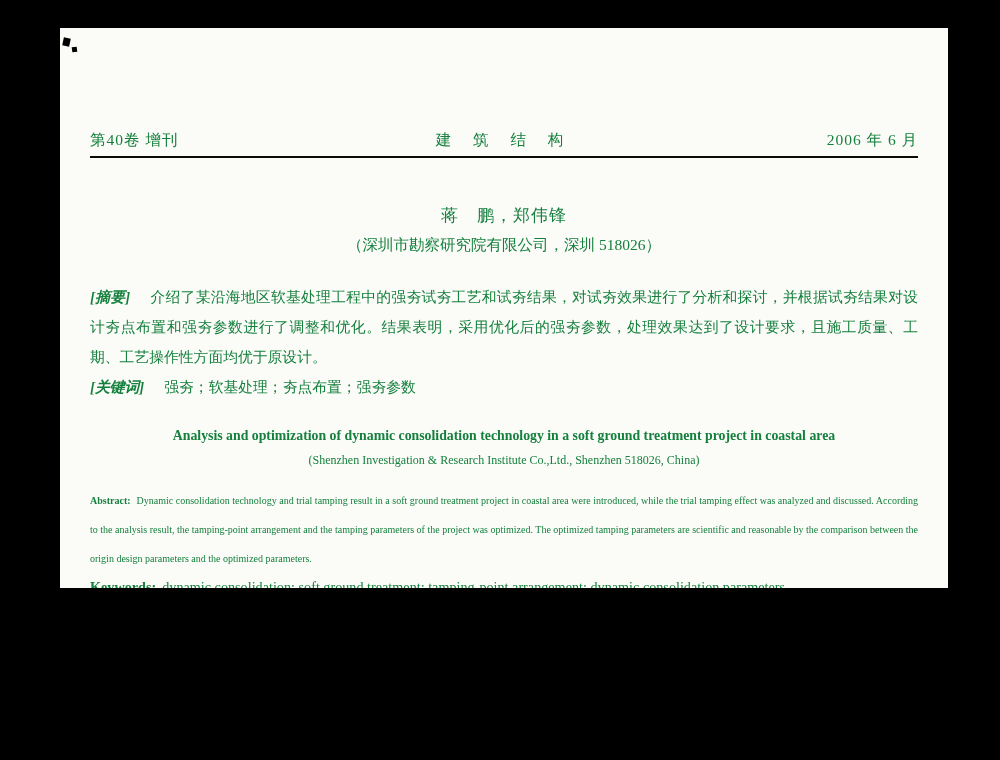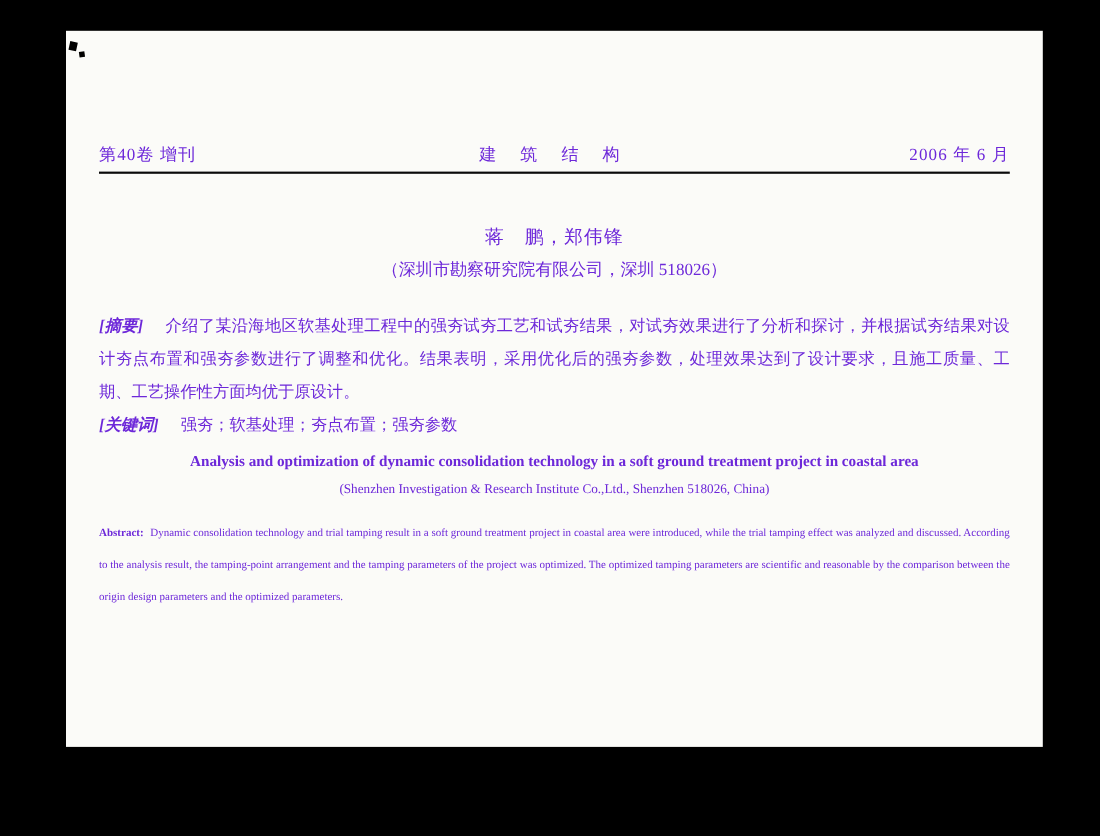--- a/index.html
+++ b/index.html
@@ -9,24 +9,24 @@
     height: 760px;
     overflow: hidden;
     background: #000;
     font-family: "Liberation Serif", "DejaVu Serif", serif;
   }
   .scan-page {
     position: absolute;
     left: 60px;
     top: 28px;
     width: 888px;
-    height: 651px;
+    height: 560px;
     background: #fbfbf8;
     overflow: hidden;
-    color: #6d28d9;
+    color: #15803d;
   }
   .content {
     padding: 0 30px;
   }
   .speck {
     position: absolute;
     background: #000;
   }
   .speck.s1 { left: 3px;  top: 10px; width: 7px; height: 8px; transform: rotate(12deg); }
   .speck.s2 { left: 12px; top: 19px; width: 5px; height: 5px; transform: rotate(-8deg); }
@@ -77,21 +77,21 @@
   }
   .abstract-zh b, .keywords-zh b { margin-right: 20px; font-style: italic; }
   .keywords-zh {
     margin-top: 0;
     font-size: 14.8px;
     line-height: 30px;
   }
 
   
   .title-en {
-    margin-top: 10px;
+    margin-top: 26px;
     text-align: center;
     font-weight: 700;
     font-size: 13.8px;
   }
   .authors-en {
     margin-top: 9px;
     text-align: center;
     font-size: 13.8px;
   }
   .affiliation-en {
@@ -151,19 +151,20 @@
 
     <p class="keywords-zh"><b>[关键词]</b><span>强夯；软基处理；夯点布置；强夯参数</span></p>
 
     <p class="title-en">Analysis and optimization of dynamic consolidation technology in a soft ground treatment project in coastal area</p>
 
 
     <p class="affiliation-en">(Shenzhen Investigation &amp; Research Institute Co.,Ltd., Shenzhen 518026, China)</p>
 
     <p class="abstract-en"><b>Abstract:</b><span>Dynamic consolidation technology and trial tamping result in a soft ground treatment project in coastal area were introduced, while the trial tamping effect was analyzed and discussed. According to the analysis result, the tamping-point arrangement and the tamping parameters of the project was optimized. The optimized tamping parameters are scientific and reasonable by the comparison between the origin design parameters and the optimized parameters.</span></p>
 
+    <p class="keywords-en"><b>Keywords:</b><span>dynamic consolidation; soft ground treatment; tamping-point arrangement; dynamic consolidation parameters</span></p>
 
   </div>
 
   <div class="footer-section f1">1 工程概况</div>
   <div class="footer-section f2">2 强夯设计参数</div>
 
 </div>
 
 </body></html>

